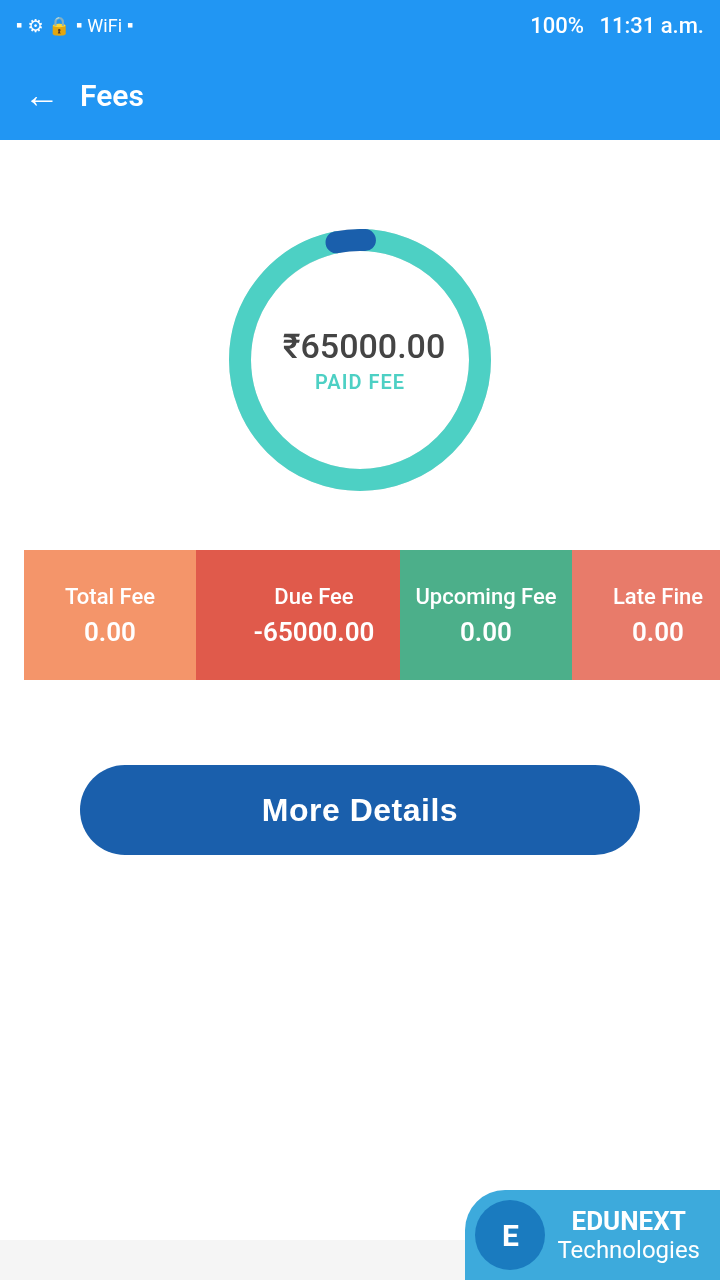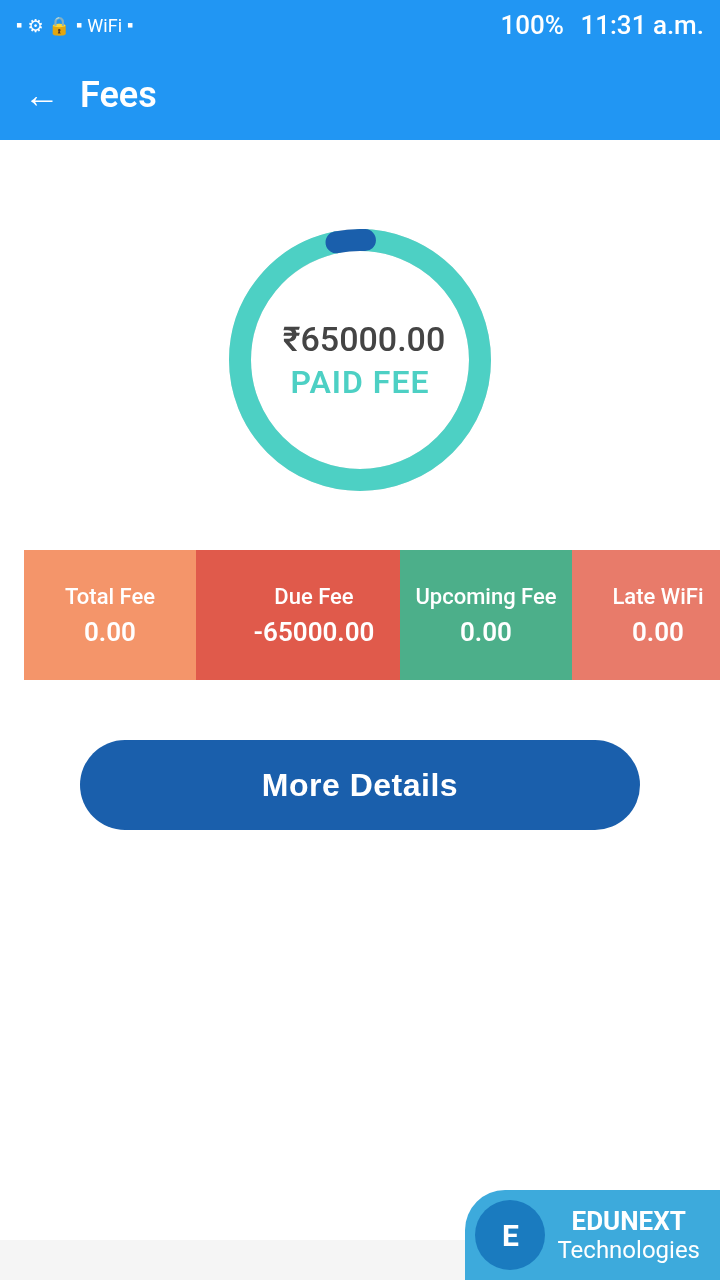--- a/index.html
+++ b/index.html
@@ -18,21 +18,21 @@
     .status-bar {
       width: 100%;
       height: 50px;
       background: #2196f3;
       display: flex;
       align-items: center;
       justify-content: space-between;
       padding: 0 16px;
     }
     .status-bar-right {
-      font-size: 26px;
+      font-size: 22px;
       color: white;
       font-weight: 500;
     }
 
     
     .toolbar {
       width: 100%;
       height: 90px;
       background: #2196f3;
       display: flex;
@@ -41,21 +41,21 @@
       gap: 20px;
     }
     .back-arrow {
       color: white;
       font-size: 36px;
       cursor: pointer;
       line-height: 1;
     }
     .toolbar-title {
       color: white;
-      font-size: 36px;
+      font-size: 30px;
       font-weight: 600;
     }
 
     
     .content {
       background: white;
       padding: 40px 0 0;
       min-height: 1100px;
     }
 
@@ -88,21 +88,21 @@
     }
 
     .donut-amount {
       font-size: 34px;
       font-weight: 500;
       color: #444;
       margin-left: 8px;
     }
 
     .donut-label {
-      font-size: 32px;
+      font-size: 20px;
       font-weight: 600;
       color: #4DD0C4;
       letter-spacing: 1px;
       margin-top: 4px;
     }
 
     
     .fee-summary {
       display: flex;
       width: 100%;
@@ -148,20 +148,21 @@
       background: #E87B6A;
     }
 
     
     .btn-container {
       display: flex;
       flex-direction: column;
       align-items: center;
       gap: 30px;
       padding: 60px 80px;
+      margin-top: 25px;
     }
 
     .btn {
       width: 100%;
       height: 90px;
       border-radius: 50px;
       background: #1A5FAC;
       color: white;
       font-size: 32px;
       font-weight: 700;
@@ -272,21 +273,21 @@
     </div>
     <div class="fee-card due">
       <span class="fee-card-label">Due Fee</span>
       <span class="fee-card-value">-65000.00</span>
     </div>
     <div class="fee-card upcoming">
       <span class="fee-card-label">Upcoming Fee</span>
       <span class="fee-card-value">0.00</span>
     </div>
     <div class="fee-card late">
-      <span class="fee-card-label">Late WiFi</span>
+      <span class="fee-card-label">Late Fine</span>
       <span class="fee-card-value">0.00</span>
     </div>
   </div>
 
   <div class="btn-container">
     <button class="btn">More Details</button>
   </div>
 
 </div>
 

